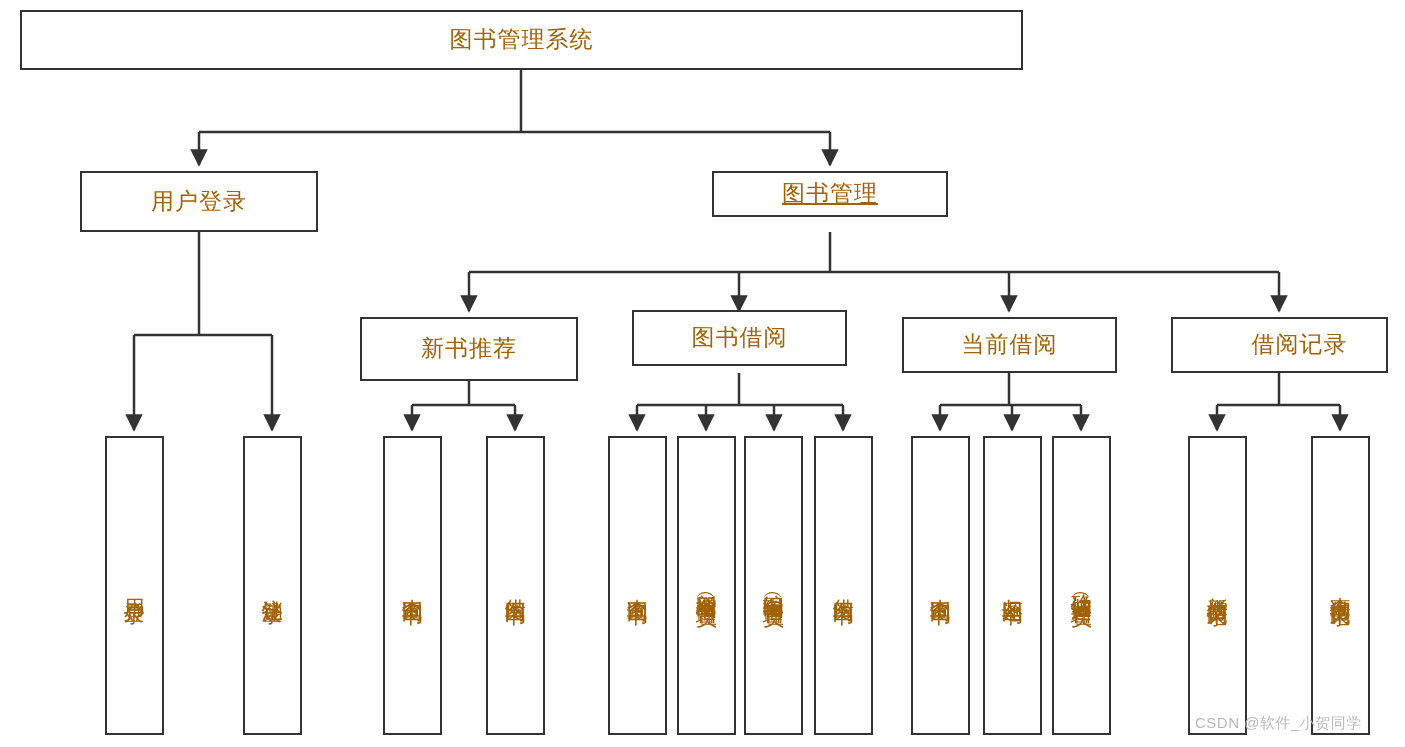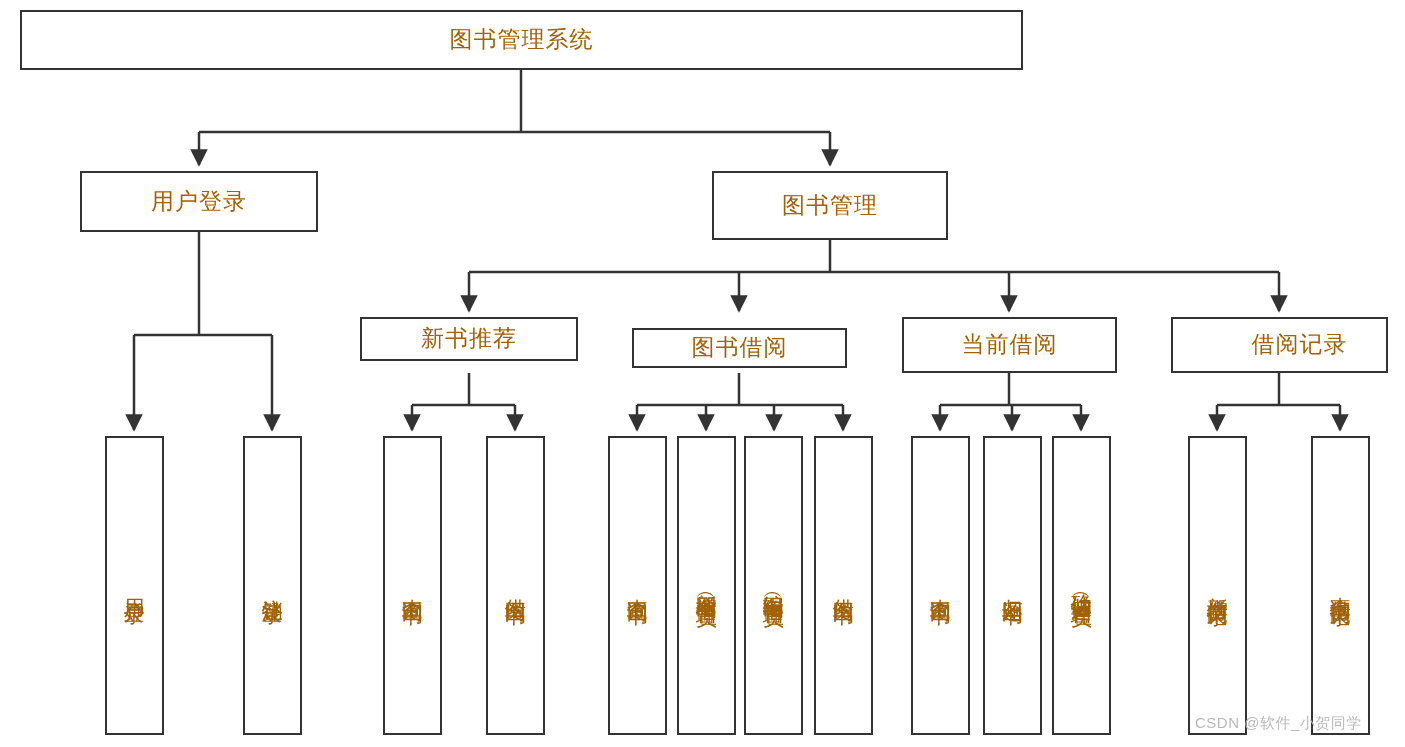--- a/index.html
+++ b/index.html
@@ -116,28 +116,28 @@
     </g>
   </svg>
 
   <div class="node horiz" style="left:20px; top:10px; width:1003px; height:60px;">
     <span>图书管理系统</span>
   </div>
 
   <div class="node horiz" style="left:80px; top:171px; width:238px; height:61px;">
     <span>用户登录</span>
   </div>
-  <div class="node horiz" style="left:712px; top:171px; width:236px; height:69px;">
+  <div class="node horiz" style="left:712px; top:171px; width:236px; height:46px;text-decoration:underline;">
     <span>图书管理</span>
   </div>
 
-  <div class="node horiz" style="left:360px; top:317px; width:218px; height:44px;">
+  <div class="node horiz" style="left:360px; top:317px; width:218px; height:64px;">
     <span>新书推荐</span>
   </div>
-  <div class="node horiz" style="left:632px; top:328px; width:215px; height:40px;align-items:center;">
+  <div class="node horiz" style="left:632px; top:310px; width:215px; height:56px;align-items:center;">
     <span>图书借阅</span>
   </div>
   <div class="node horiz" style="left:902px; top:317px; width:215px; height:56px;">
     <span>当前借阅</span>
   </div>
   <div class="node horiz" style="left:1171px; top:317px; width:217px; height:56px;padding-left:40px;">
     <span>借阅记录</span>
   </div>
 
   <div class="node vert" style="left:105px; top:436px; width:59px; height:299px;">

